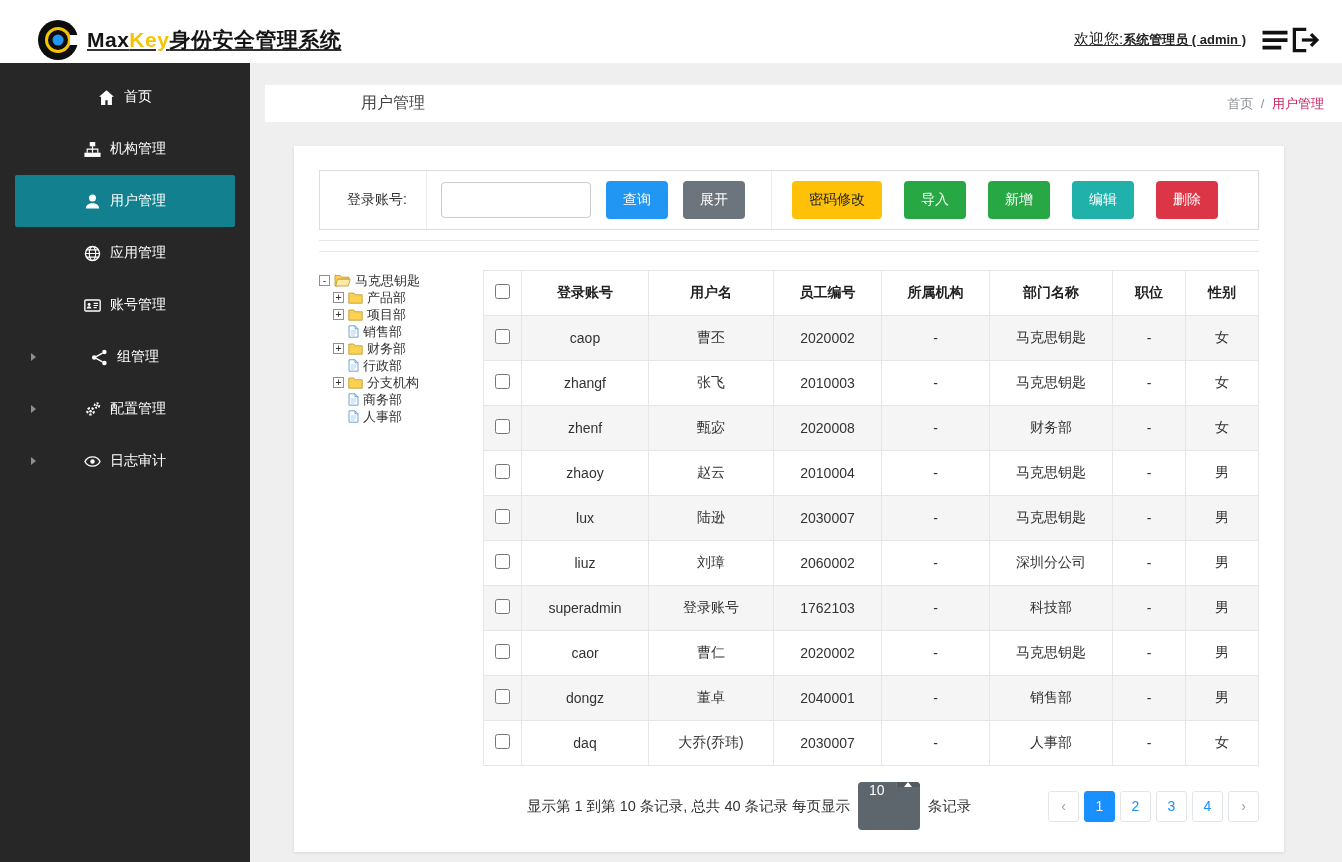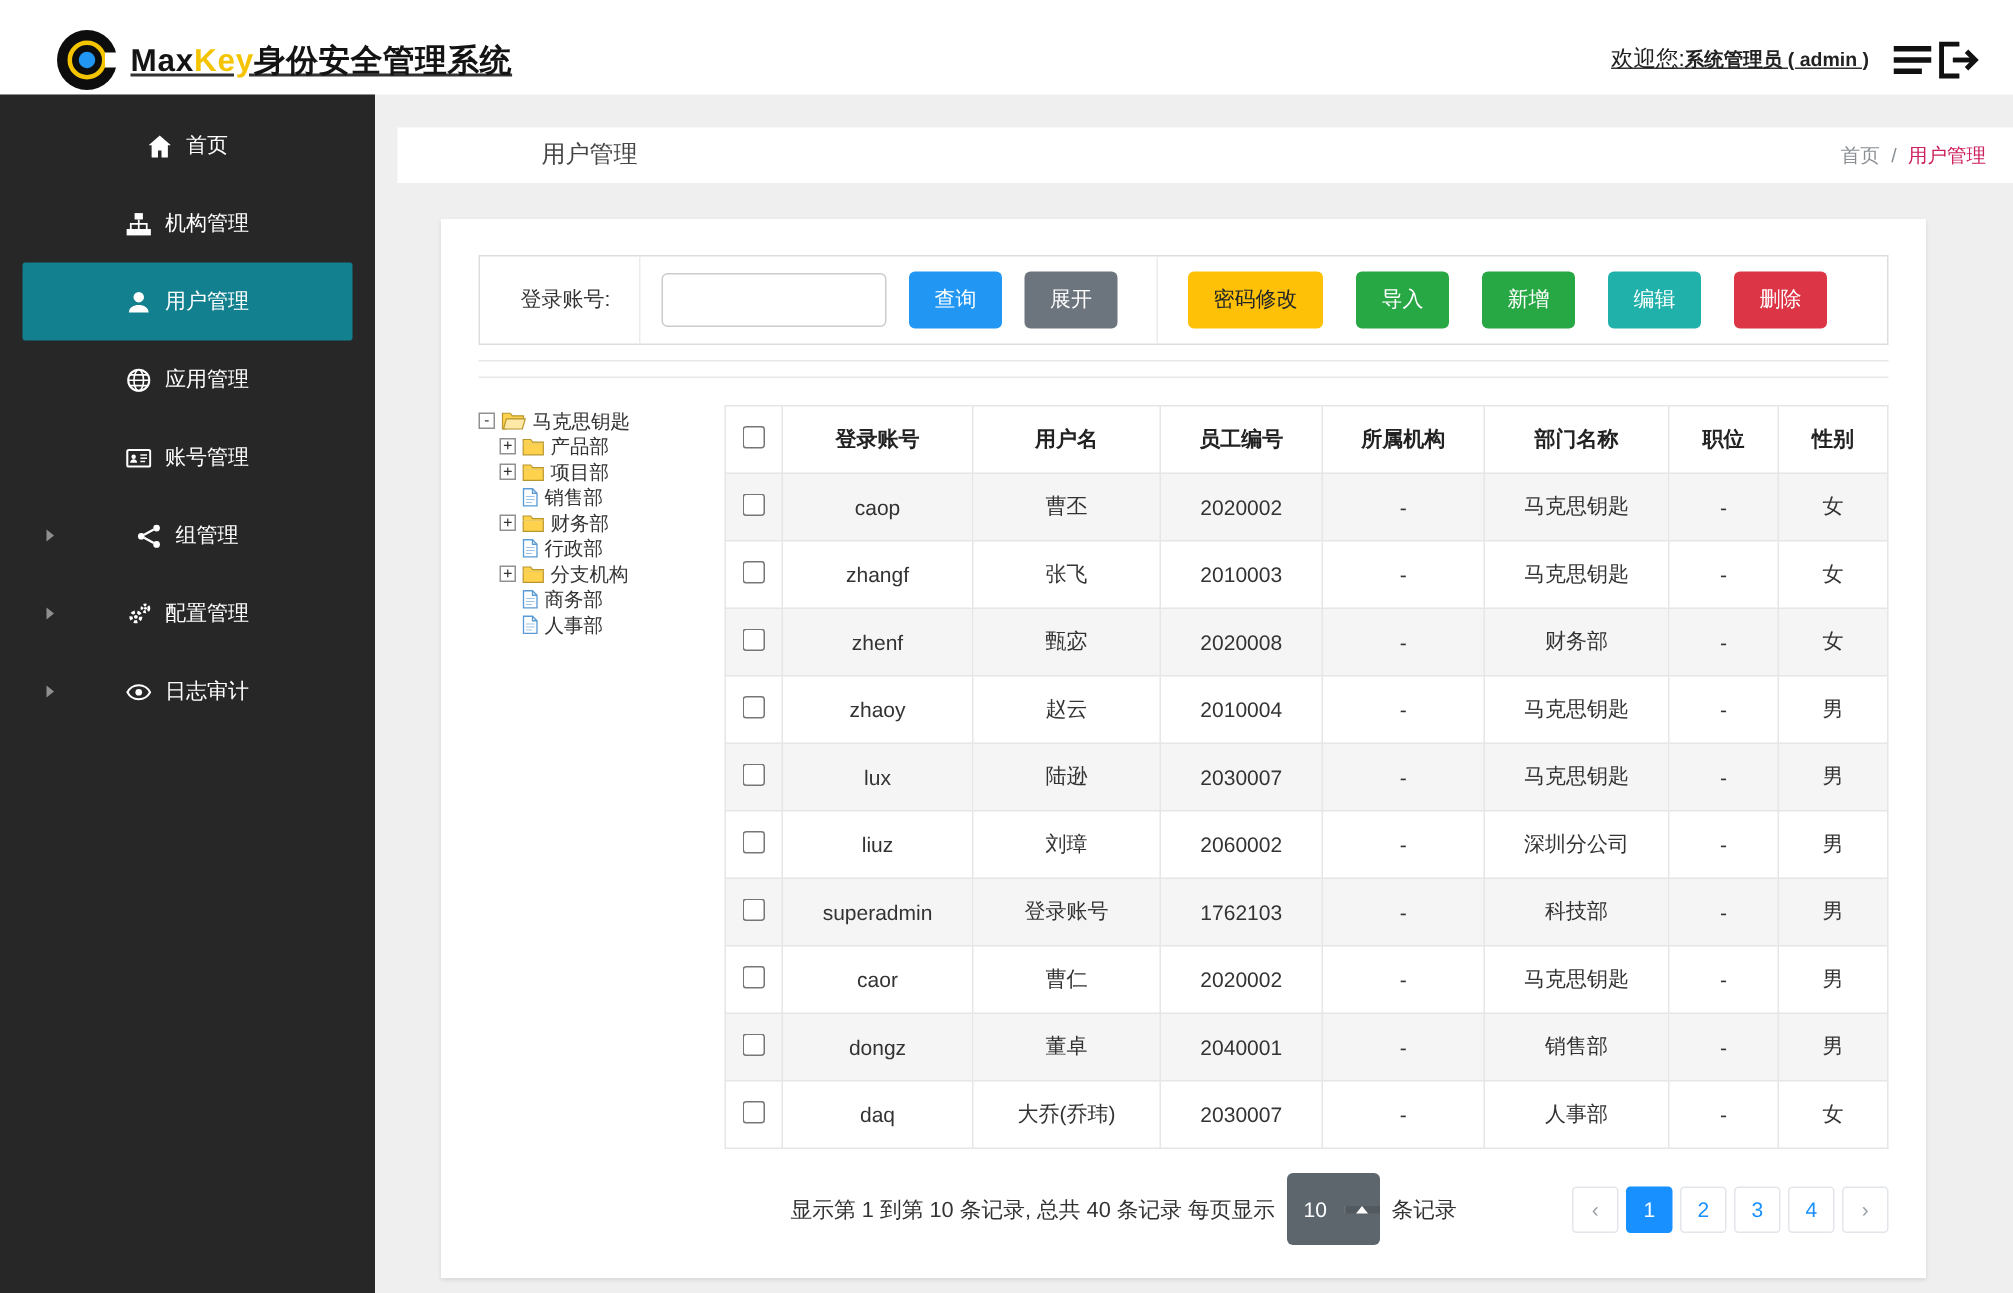--- a/index.html
+++ b/index.html
@@ -69,21 +69,21 @@
   .table-wrap { flex:1; }
   .user-table { width:100%; border-collapse:collapse; table-layout:fixed; }
   .user-table th, .user-table td { border:1px solid #e6e6e6; text-align:center; height:45px; font-size:14px; color:#333; padding:0 4px; overflow:hidden; }
   .user-table th { font-weight:bold; color:#222; background:#fff; }
   .user-table tbody tr:nth-child(odd) { background:#f5f5f5; }
   .user-table input[type=checkbox] { width:15px; height:15px; cursor:pointer; }
 
   
   .pagination-row { margin-top:16px; display:flex; align-items:center; justify-content:space-between; }
   .page-summary { display:flex; align-items:center; gap:8px; font-size:14.5px; color:#333;margin-left:44px; }
-  .page-size-select { display:inline-flex; align-items:center; height:48px; border-radius:4px; overflow:hidden; cursor:pointer; background:#5d666d; }
+  .page-size-select { display:inline-flex; align-items:flex-start; height:48px; border-radius:4px; overflow:hidden; cursor:pointer; background:#5d666d; }
   .ps-num { display:flex; align-items:center; padding:0 11px; color:#fff; font-size:14px; }
   .ps-arrow { width:24px; display:flex; align-items:center; justify-content:center; background:#525a60; border-left:1px solid rgba(255,255,255,.15); }
   .ps-arrow::after { content:""; width:0; height:0; border-left:4.5px solid transparent; border-right:4.5px solid transparent; border-bottom:5px solid #fff; }
   .pager { display:flex; gap:5px; }
   .page-btn { min-width:31px; height:31px; border:1px solid #e2e6ea; border-radius:3px; background:#fff; color:#1890ff; display:flex; align-items:center; justify-content:center; font-size:14px; cursor:pointer; padding:0 6px; }
   .page-btn.active { background:#1890ff; border-color:#1890ff; color:#fff; }
   .page-btn.nav { color:#9aa0a6; }
 </style>
 </head>
 <body>

